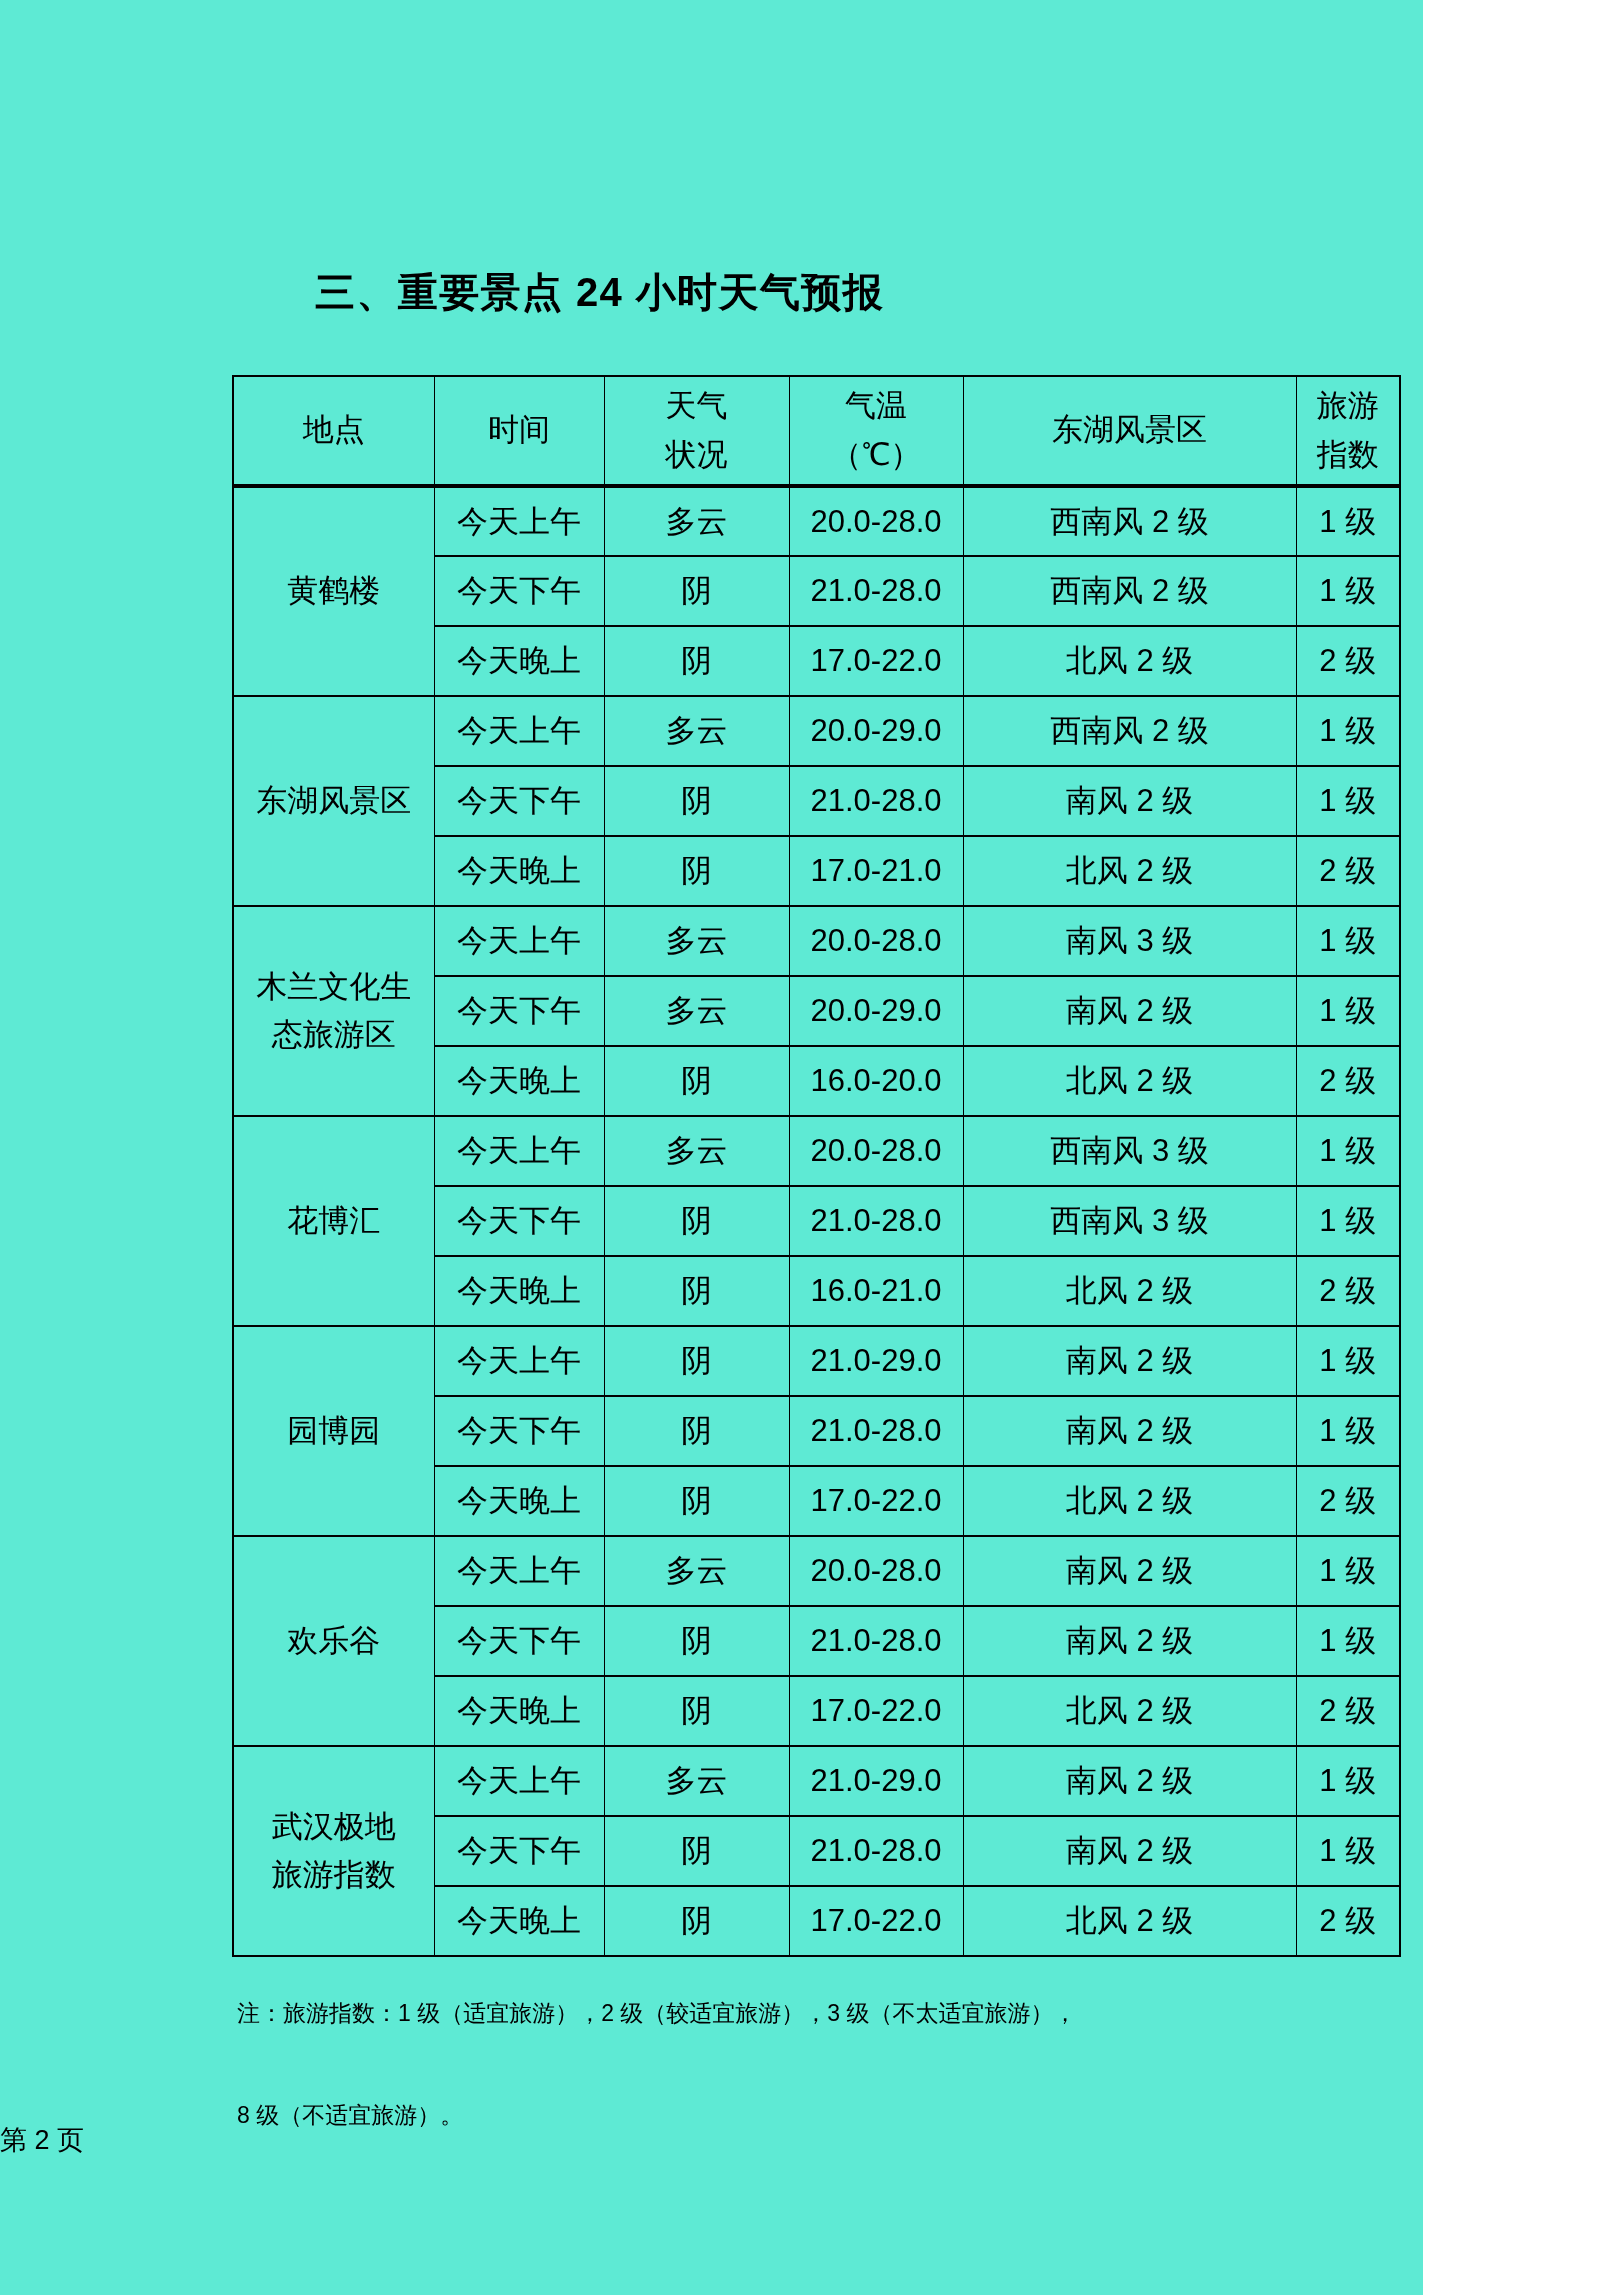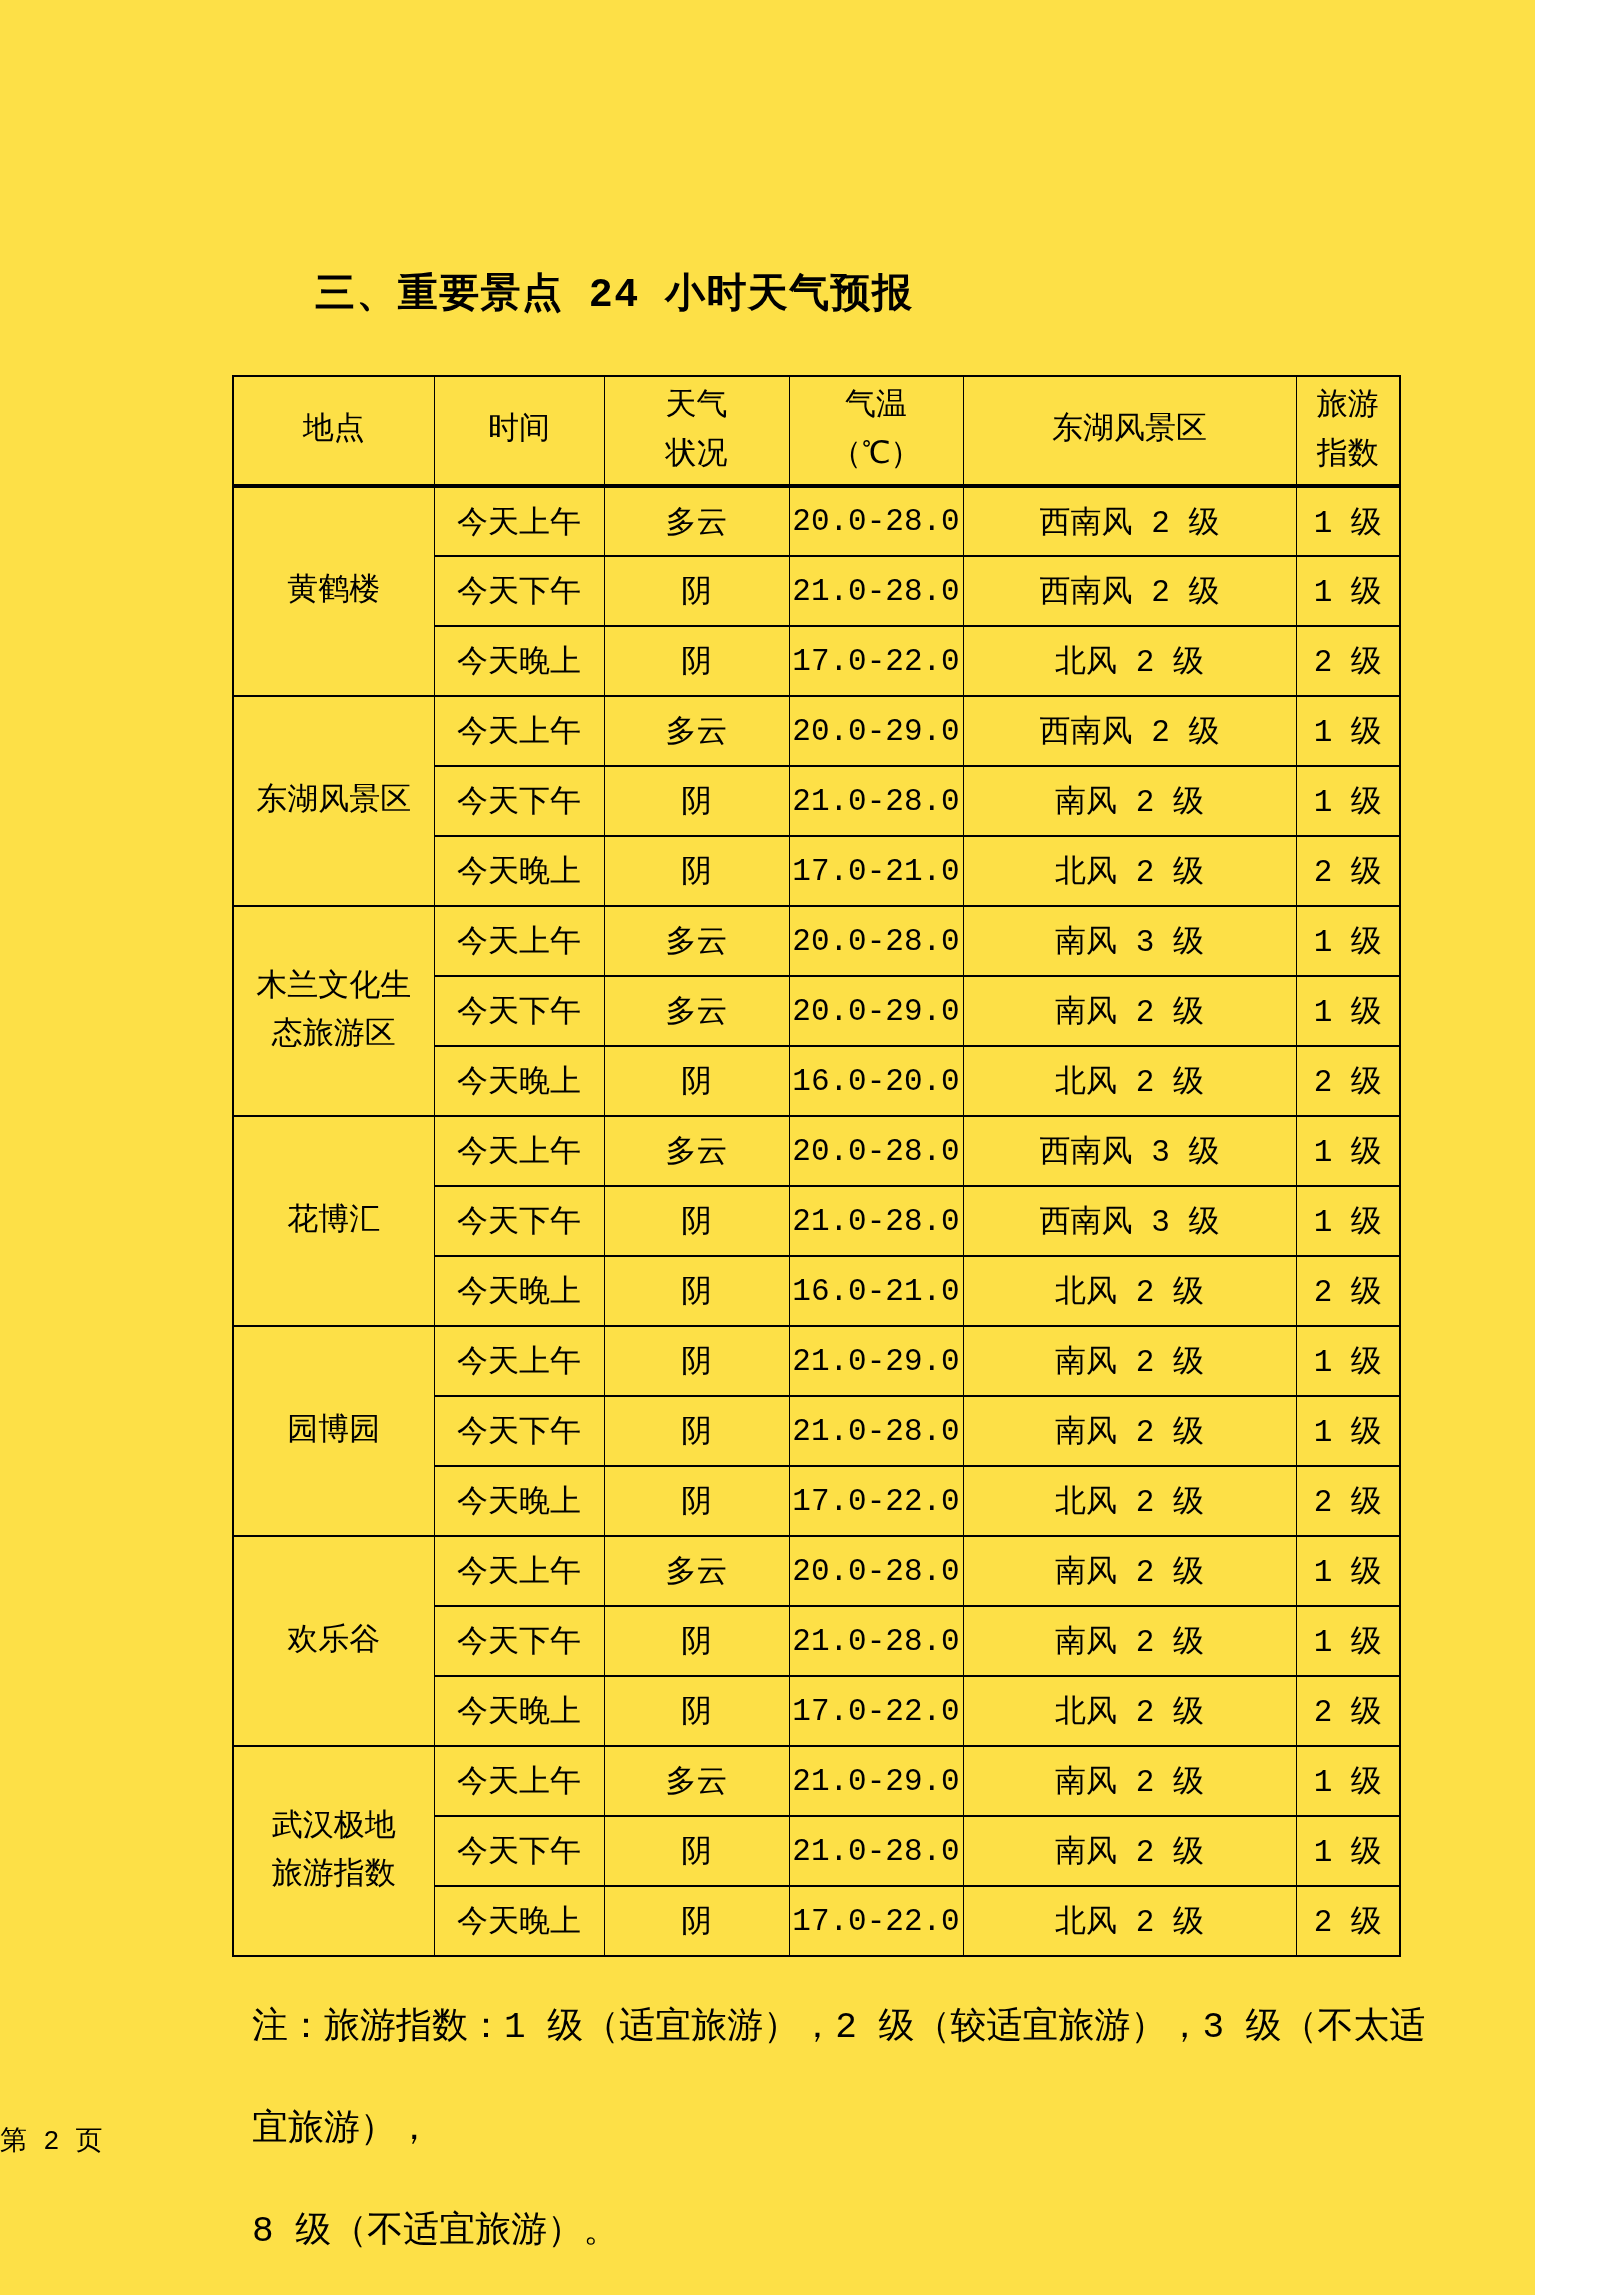--- a/index.html
+++ b/index.html
@@ -2,24 +2,24 @@
 <html style="font-size:11px"><head>
 <meta charset="utf-8">
 <style>
   html, body {
     margin: 0;
     padding: 0;
     background: #ffffff;
   }
   .page {
     position: relative;
-    width: 1535px;
+    width: 1423px;
     height: 2295px;
-    background: #fde047;
-    font-family: Liberation Mono, monospace;
+    background: #5eead4;
+    font-family: Liberation Sans, sans-serif;
     color: #000000;
     overflow: hidden;
   }
   .title {
     position: absolute;
     left: 315px;
     top: 265px;
     margin: 0;
     font-size: 40px;
     font-weight: 700;
@@ -59,22 +59,22 @@
   table.forecast td.loc {
     white-space: pre-line;
     line-height: 1.55;
     text-align: center;
   }
   .note {
     position: absolute;
     left: 237px;
     top: 1962px;
     width: 1200px;
-    margin: 15px;
-    font-size: 36px;
+    margin: 0;
+    font-size: 23px;
     line-height: 102px;
   }
   .footer {
     position: absolute;
     left: 0;
     top: 2122px;
     width: 100%;
     text-align: left;
     font-size: 27px;
   }

